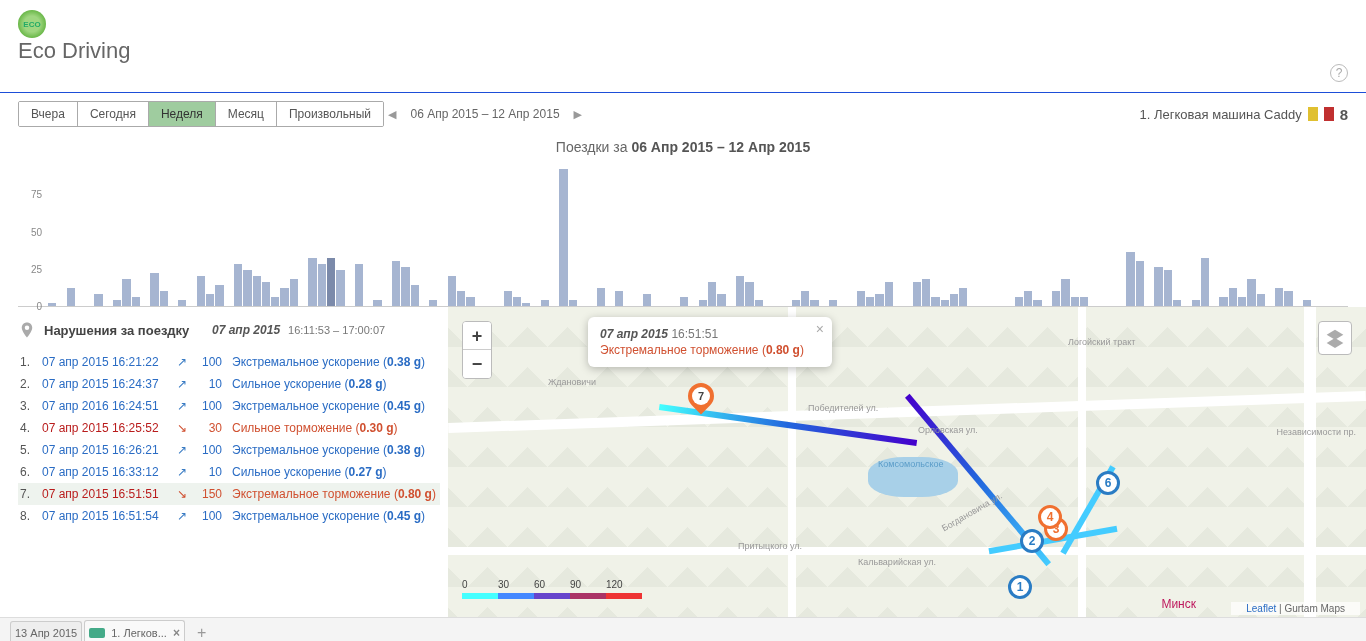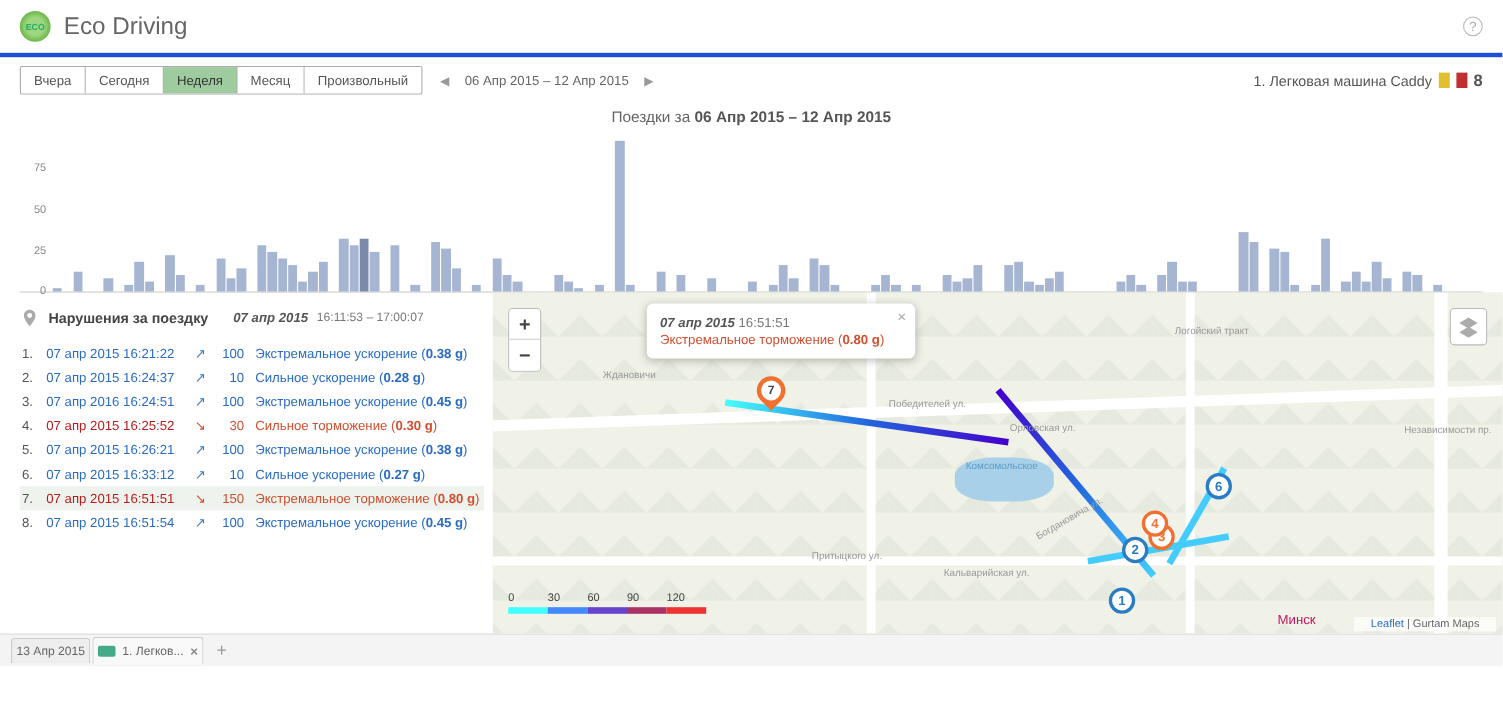--- a/index.html
+++ b/index.html
@@ -1,24 +1,24 @@
 <!DOCTYPE html>
 <html><head>
 <meta charset="utf-8">
 <style>
 * { box-sizing: border-box; margin: 0; padding: 0; }
 body { font-family: Arial, sans-serif; font-size: 12px; color: #555; background: #fff; overflow: hidden; }
 
-.header { display: flex; align-items: center; padding: 10px 18px; border-bottom: 4px solid #1d4ed8; }
+.header { display: flex; align-items: flex-start; padding: 10px 18px; border-bottom: 1px solid #1d4ed8; flex-direction: column; }
 .logo { width: 28px; height: 28px; border-radius: 50%; background: radial-gradient(circle, #9fd680 40%, #6bb84a 70%); position: relative; margin-right: 12px; display:flex; align-items:center; justify-content:center; }
 .logo::after { content: "ECO"; font-size: 8px; color: #2a6; font-weight: bold;}
 .app-title { font-size: 22px; color: #666; font-weight: 400; }
 .help-icon { margin-left: auto; width: 18px; height: 18px; border: 1px solid #bbb; border-radius: 50%; display: flex; align-items: center; justify-content: center; color: #aaa; font-size: 12px; cursor: pointer; }
 
-.toolbar { display: flex; align-items: center; padding: 8px 18px; gap: 12px; }
+.toolbar { display: flex; align-items: center; padding: 8px 18px; gap: 0; }
 .period-group { display: flex; border: 1px solid #aaa; border-radius: 2px; overflow: hidden; }
 .period-btn { padding: 5px 12px; background: #fff; border: none; border-right: 1px solid #aaa; cursor: pointer; font-size: 12px; color: #555;}
 .period-btn:last-child { border-right: none; }
 .period-btn.active { background: #9fcc9f; color: #333; }
 .date-nav { display: flex; align-items: center; gap: 10px; color: #666; }
 .arrow-btn { color: #999; cursor: pointer; font-size: 11px; padding: 2px 4px;}
 .unit-badge { margin-left: auto; display: flex; align-items: center; gap: 6px; font-size: 13px;}
 .color-sq { width: 10px; height: 14px; display: inline-block;}
 .score { font-weight: bold; font-size: 15px; }
 

